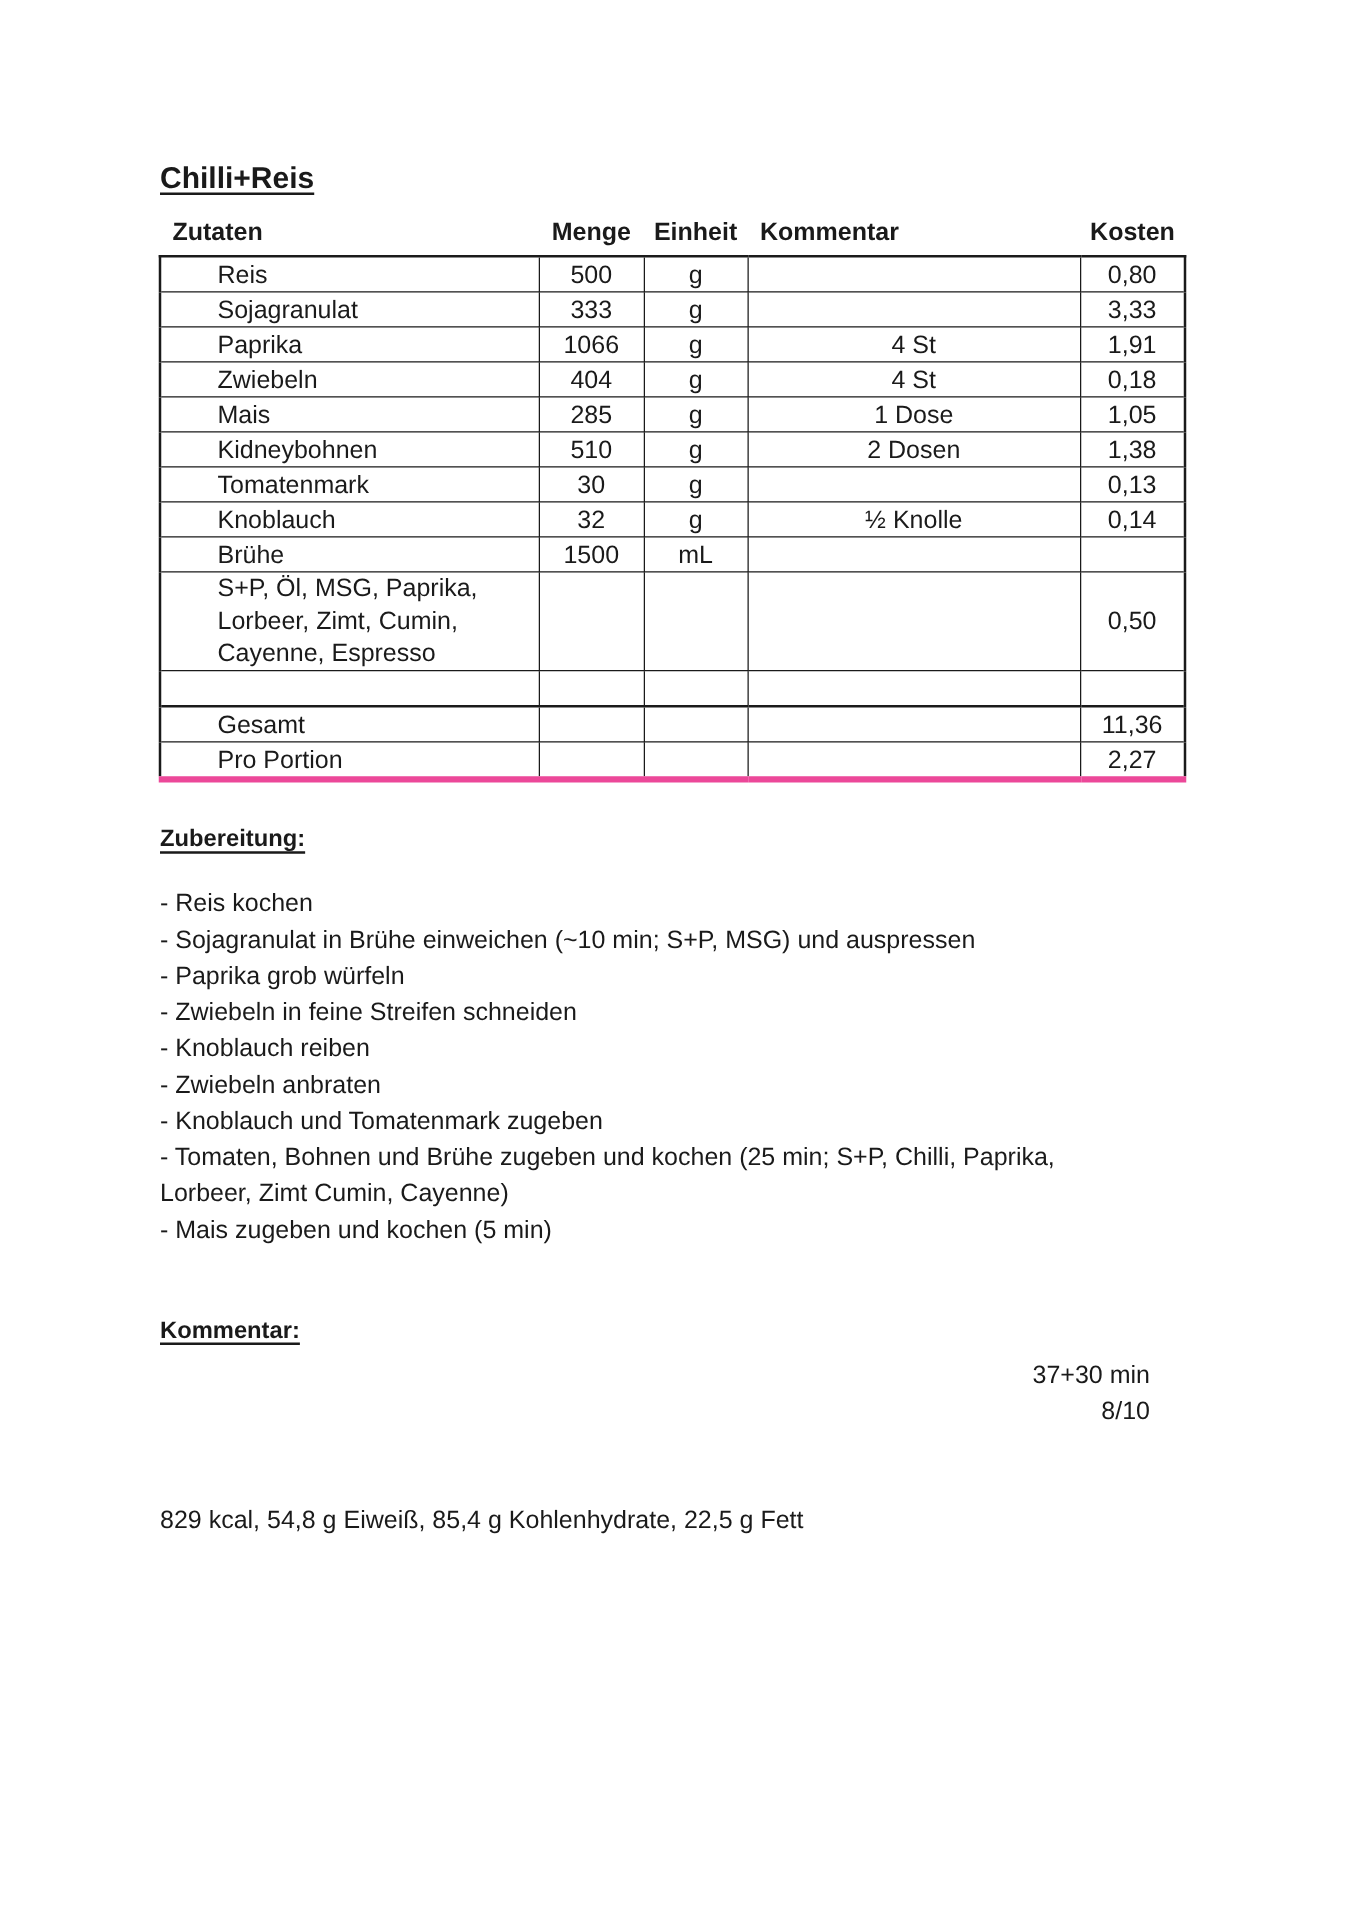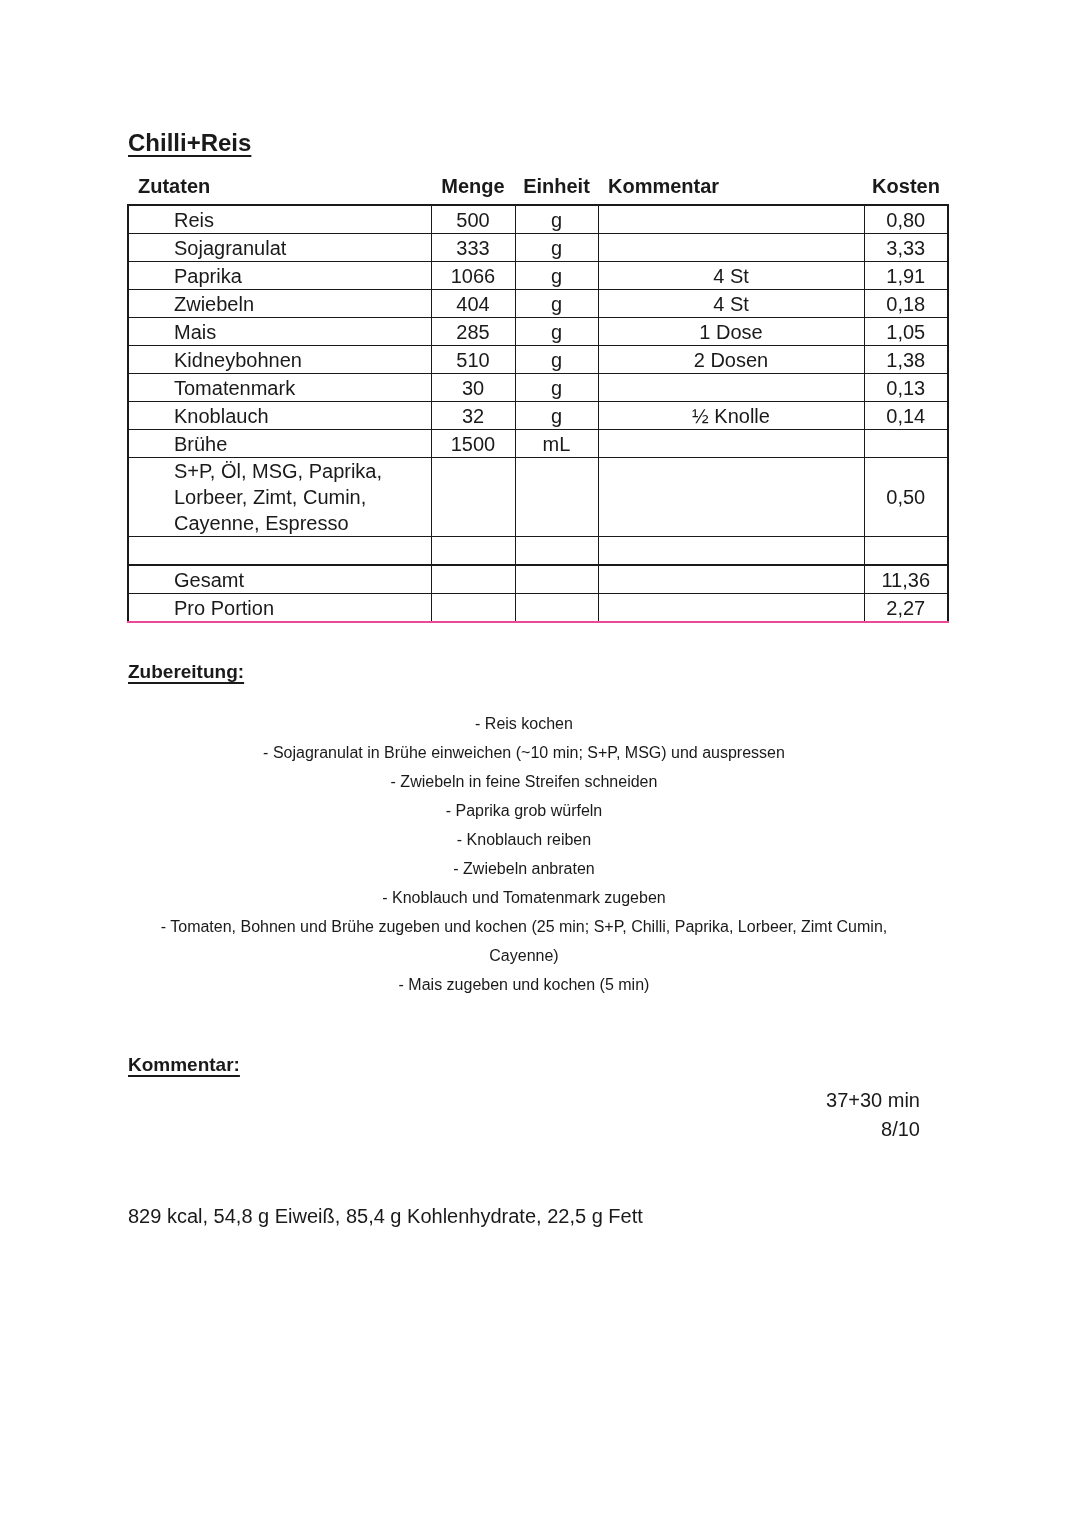--- a/index.html
+++ b/index.html
@@ -60,42 +60,41 @@
     vertical-align: middle;
     line-height: 26px;
     overflow: hidden;
   }
   table.ingredients tbody td.al {
     text-align: left;
     padding-left: 10px;
     padding-right: 8px;
   }
   table.ingredients tbody tr:first-child td { border-top: 2px solid #1a1a1a; }
-  table.ingredients tbody tr:last-child td  { border-bottom: 2px solid #ec4899; }
+  table.ingredients tbody tr:last-child td  { border-bottom: 5px solid #ec4899; }
   table.ingredients tbody td:first-child    { border-left: 2px solid #1a1a1a; padding-left: 45px; }
   table.ingredients tbody td:last-child     { border-right: 2px solid #1a1a1a; }
   table.ingredients tbody tr.row-gesamt td  { border-top: 2px solid #1a1a1a; }
   .section-heading {
     position: absolute;
     left: 128px;
     font-size: 19px;
     font-weight: bold;
     text-decoration: underline;
     text-decoration-thickness: 2px;
     text-underline-offset: 4px;
   }
   .heading-zubereitung { top: 661px; }
   .heading-kommentar   { top: 1054px; }
   .steps {
     position: absolute;
     left: 128px;
     top: 709px;
     width: 792px;
-    font-size: 16px;
-    text-align: center;
+    font-size: 20px;
   }
   .steps .step-line { line-height: 29px; }
   .comment-lines {
     position: absolute;
     left: 128px;
     top: 1086px;
     width: 792px;
     font-size: 20px;
     text-align: right;
   }
@@ -226,22 +225,22 @@
         <td>2,27</td>
       </tr>
     </tbody>
   </table>
 
   <div class="section-heading heading-zubereitung">Zubereitung:</div>
 
   <div class="steps">
     <div class="step-line">- Reis kochen</div>
     <div class="step-line">- Sojagranulat in Brühe einweichen (~10 min; S+P, MSG) und auspressen</div>
+    <div class="step-line">- Paprika grob würfeln</div>
     <div class="step-line">- Zwiebeln in feine Streifen schneiden</div>
-    <div class="step-line">- Paprika grob würfeln</div>
     <div class="step-line">- Knoblauch reiben</div>
     <div class="step-line">- Zwiebeln anbraten</div>
     <div class="step-line">- Knoblauch und Tomatenmark zugeben</div>
     <div class="step-line">- Tomaten, Bohnen und Brühe zugeben und kochen (25 min; S+P, Chilli, Paprika, Lorbeer, Zimt Cumin, Cayenne)</div>
     <div class="step-line">- Mais zugeben und kochen (5 min)</div>
   </div>
 
   <div class="section-heading heading-kommentar">Kommentar:</div>
 
   <div class="comment-lines">

